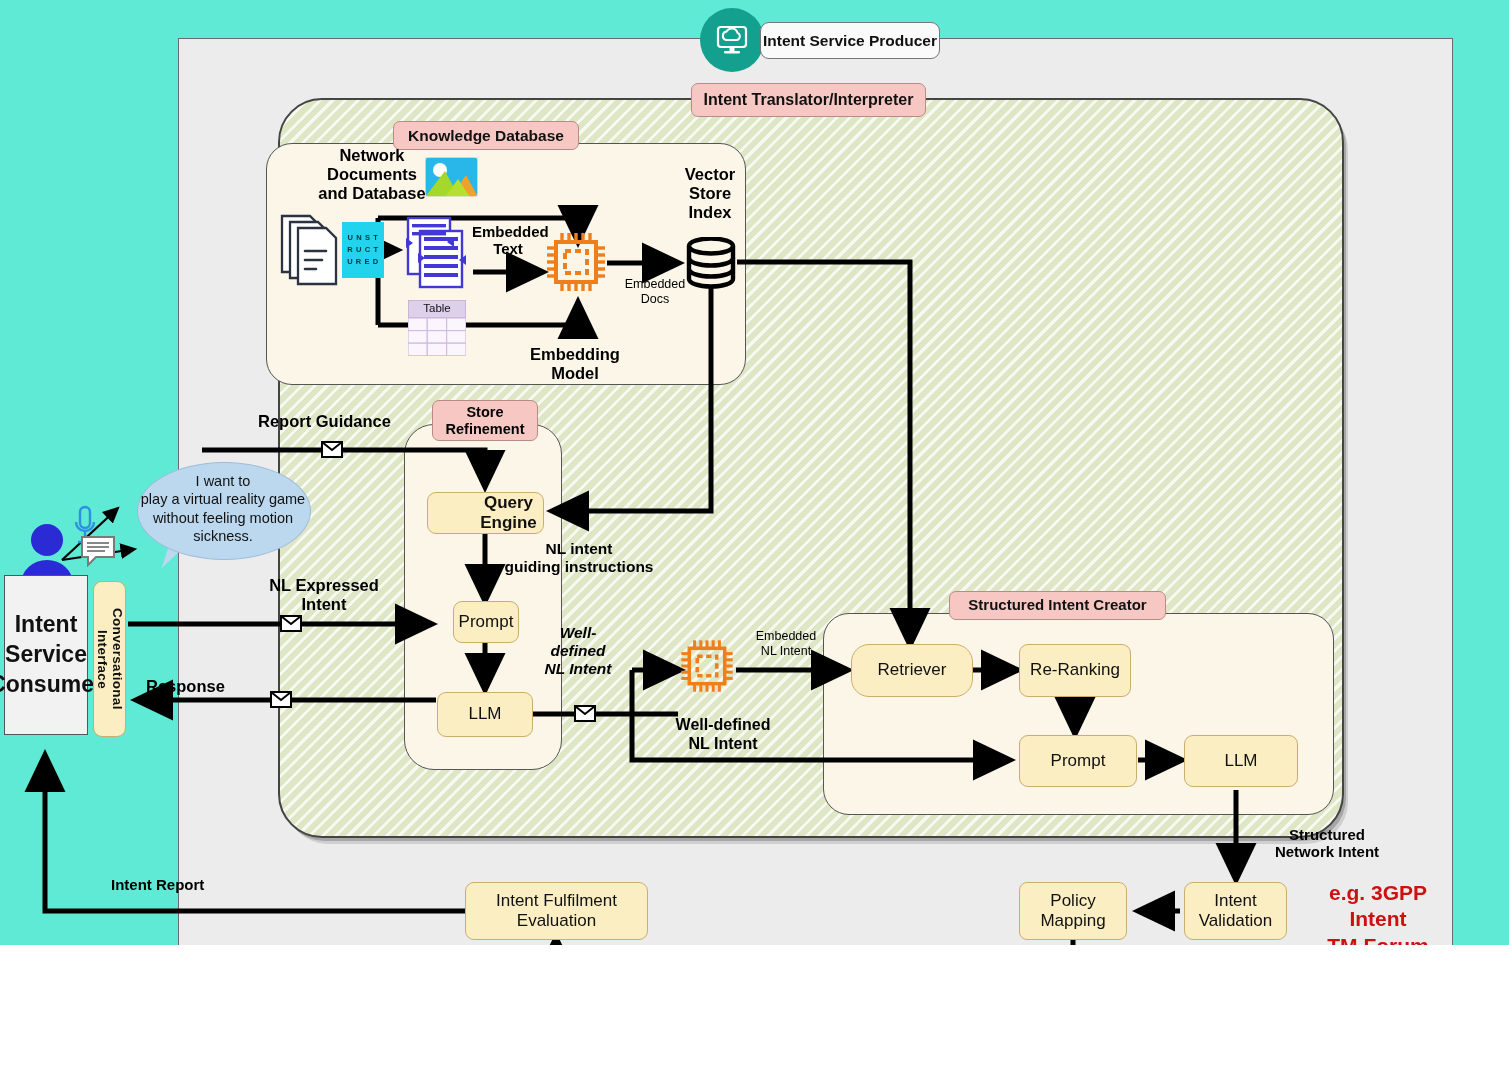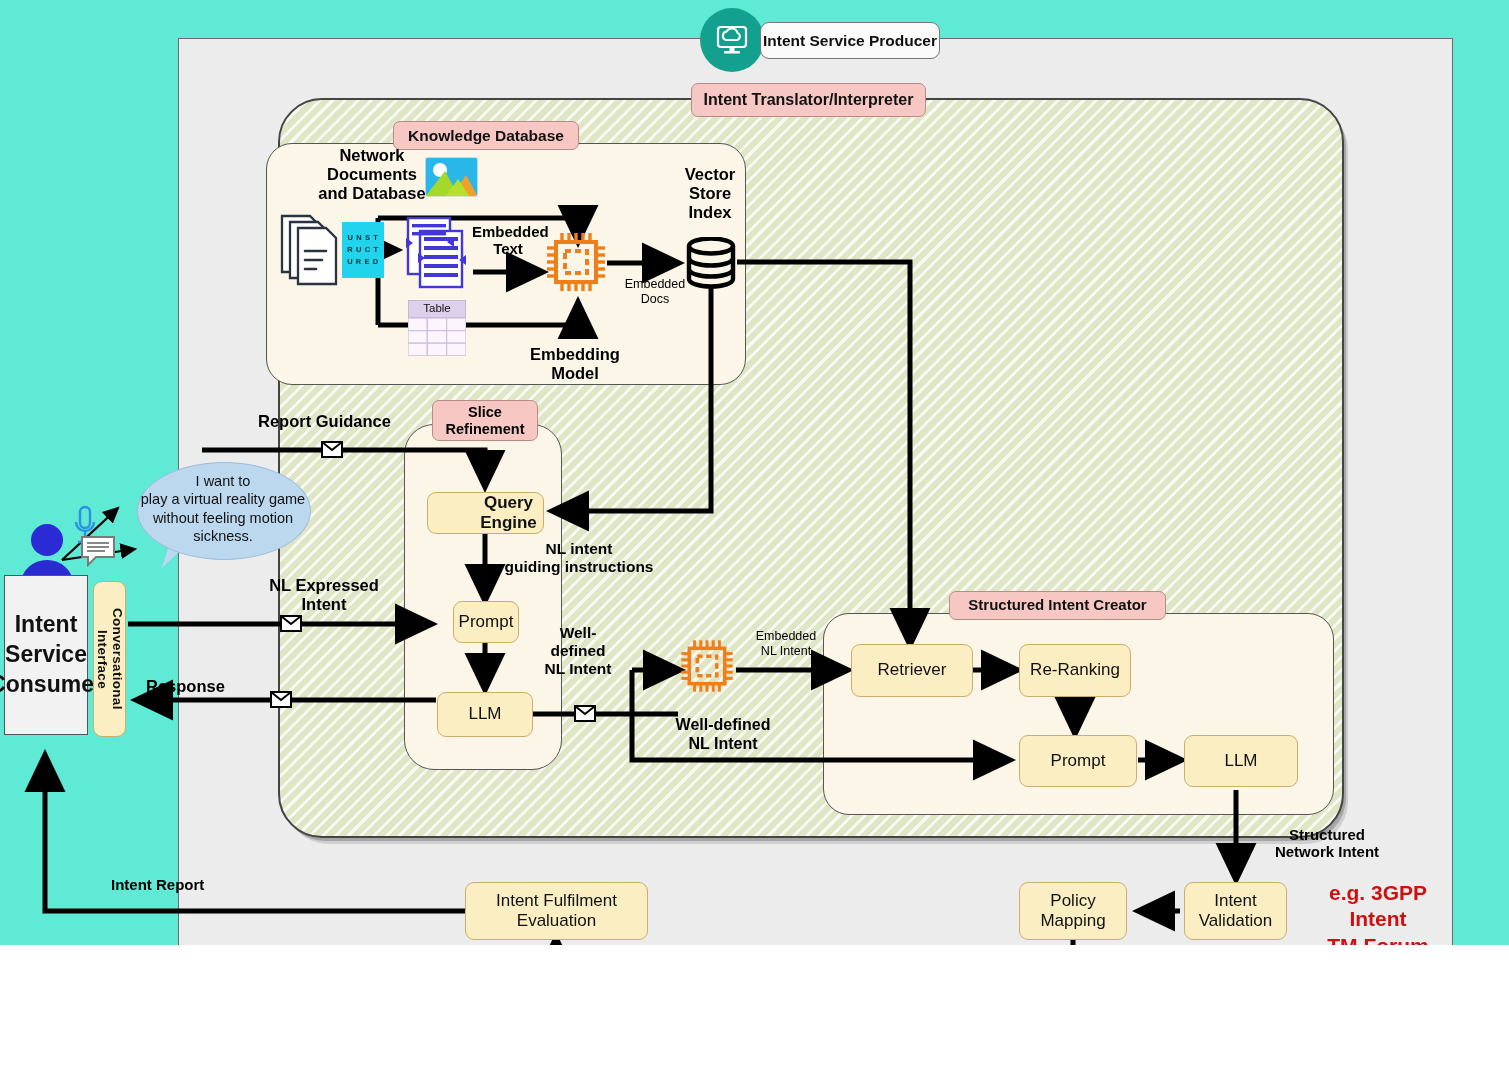--- a/index.html
+++ b/index.html
@@ -152,21 +152,21 @@
       <rect x="17.5" y="27" width="5" height="4" fill="#fff"></rect>
       <rect x="12" y="31" width="16" height="2.4" rx="1.2" fill="#fff"></rect>
     </svg>
   </div>
   <div class="abs white-label" style="left:760px;top:22px;width:180px;height:37px;font-size:15.5px;">Intent Service Producer</div>
 
   <div class="abs pink-label" style="left:691px;top:83px;width:235px;height:34px;font-size:16px;">Intent Translator/Interpreter</div>
 
   <div class="abs pink-label" style="left:393px;top:121px;width:186px;height:29px;font-size:15.5px;">Knowledge Database</div>
 
-  <div class="abs pink-label txt" style="left:432px;top:400px;width:106px;height:41px;font-size:14.5px;">Slice Refinement</div>
+  <div class="abs pink-label txt" style="left:432px;top:400px;width:106px;height:41px;font-size:14.5px;">Store Refinement</div>
 
   <div class="abs pink-label" style="left:949px;top:591px;width:217px;height:29px;font-size:15px;">Structured Intent Creator</div>
 
   <div class="abs txt bold" style="left:272px;top:146px;width:200px;text-align:center;font-size:16.5px;">Network
 Documents
 and Database</div>
 
   <div class="abs" style="left:276px;top:210px;">
     <svg width="70" height="76" viewBox="0 0 70 76">
       <g fill="#fff" stroke="#2b3340" stroke-width="2.3">
@@ -374,21 +374,21 @@
 
   <div class="abs ybox" style="left:427px;top:492px;width:117px;height:42px;font-weight:bold;padding-left:46px;">Query Engine</div>
 
   <div class="abs ybox" style="left:453px;top:601px;width:66px;height:42px;">Prompt</div>
 
   <div class="abs ybox" style="left:437px;top:692px;width:96px;height:45px;">LLM</div>
 
   <div class="abs txt bold" style="left:489px;top:540px;width:180px;text-align:center;font-size:15.5px;">NL  intent
 guiding instructions</div>
 
-  <div class="abs txt bold" style="left:540px;top:624px;width:76px;text-align:center;font-size:15.5px;">Well-
+  <div class="abs txt bold" style="left:540px;top:624px;width:76px;text-align:center;font-size:15.5px;font-style:italic;">Well-
 defined
 NL Intent</div>
 
   <div class="abs" style="left:676px;top:635px;">
     <svg width="62" height="62" viewBox="0 0 70 70">
       <g stroke="#ef7f1a" stroke-width="4" fill="none">
         <rect x="15" y="15" width="40" height="40"></rect>
         <rect x="24" y="24" width="22" height="22" stroke-dasharray="6 4"></rect>
       </g>
       <g stroke="#ef7f1a" stroke-width="3.4">
@@ -415,34 +415,34 @@
       </g>
     </svg>
   </div>
 
   <div class="abs txt" style="left:740px;top:629px;width:92px;text-align:center;font-size:12.5px;">Embedded
 NL Intent</div>
 
   <div class="abs txt bold" style="left:661px;top:716px;width:124px;text-align:center;font-size:16px;">Well-defined
 NL  Intent</div>
 
-  <div class="abs ybox" style="left:851px;top:644px;width:122px;height:53px;">Retriever</div>
+  <div class="abs ybox" style="left:851px;top:644px;width:122px;height:53px;border-radius:18px;">Retriever</div>
   <div class="abs ybox" style="left:1019px;top:644px;width:112px;height:53px;">Re-Ranking</div>
   <div class="abs ybox" style="left:1019px;top:735px;width:118px;height:52px;">Prompt</div>
   <div class="abs ybox" style="left:1184px;top:735px;width:114px;height:52px;">LLM</div>
 
   <div class="abs txt bold" style="left:1262px;top:826px;width:130px;text-align:center;font-size:15px;">Structured
 Network Intent</div>
 
   <div class="abs txt red" style="left:1305px;top:880px;width:146px;text-align:center;font-size:21px;line-height:1.25;">e.g. 3GPP Intent
 TM Forum Intent</div>
 
   <div class="abs ybox" style="left:1184px;top:882px;width:103px;height:58px;">Intent
 Validation</div>
 
-  <div class="abs ybox" style="left:1019px;top:882px;width:108px;height:58px;">Policy
+  <div class="abs ybox" style="left:1019px;top:882px;width:108px;height:58px;border-radius:8px;">Policy
 Mapping</div>
 
 
   <div class="abs ybox" style="left:465px;top:882px;width:183px;height:58px;">Intent Fulfilment
 Evaluation</div>
 
 </div>
 
 </body></html>

